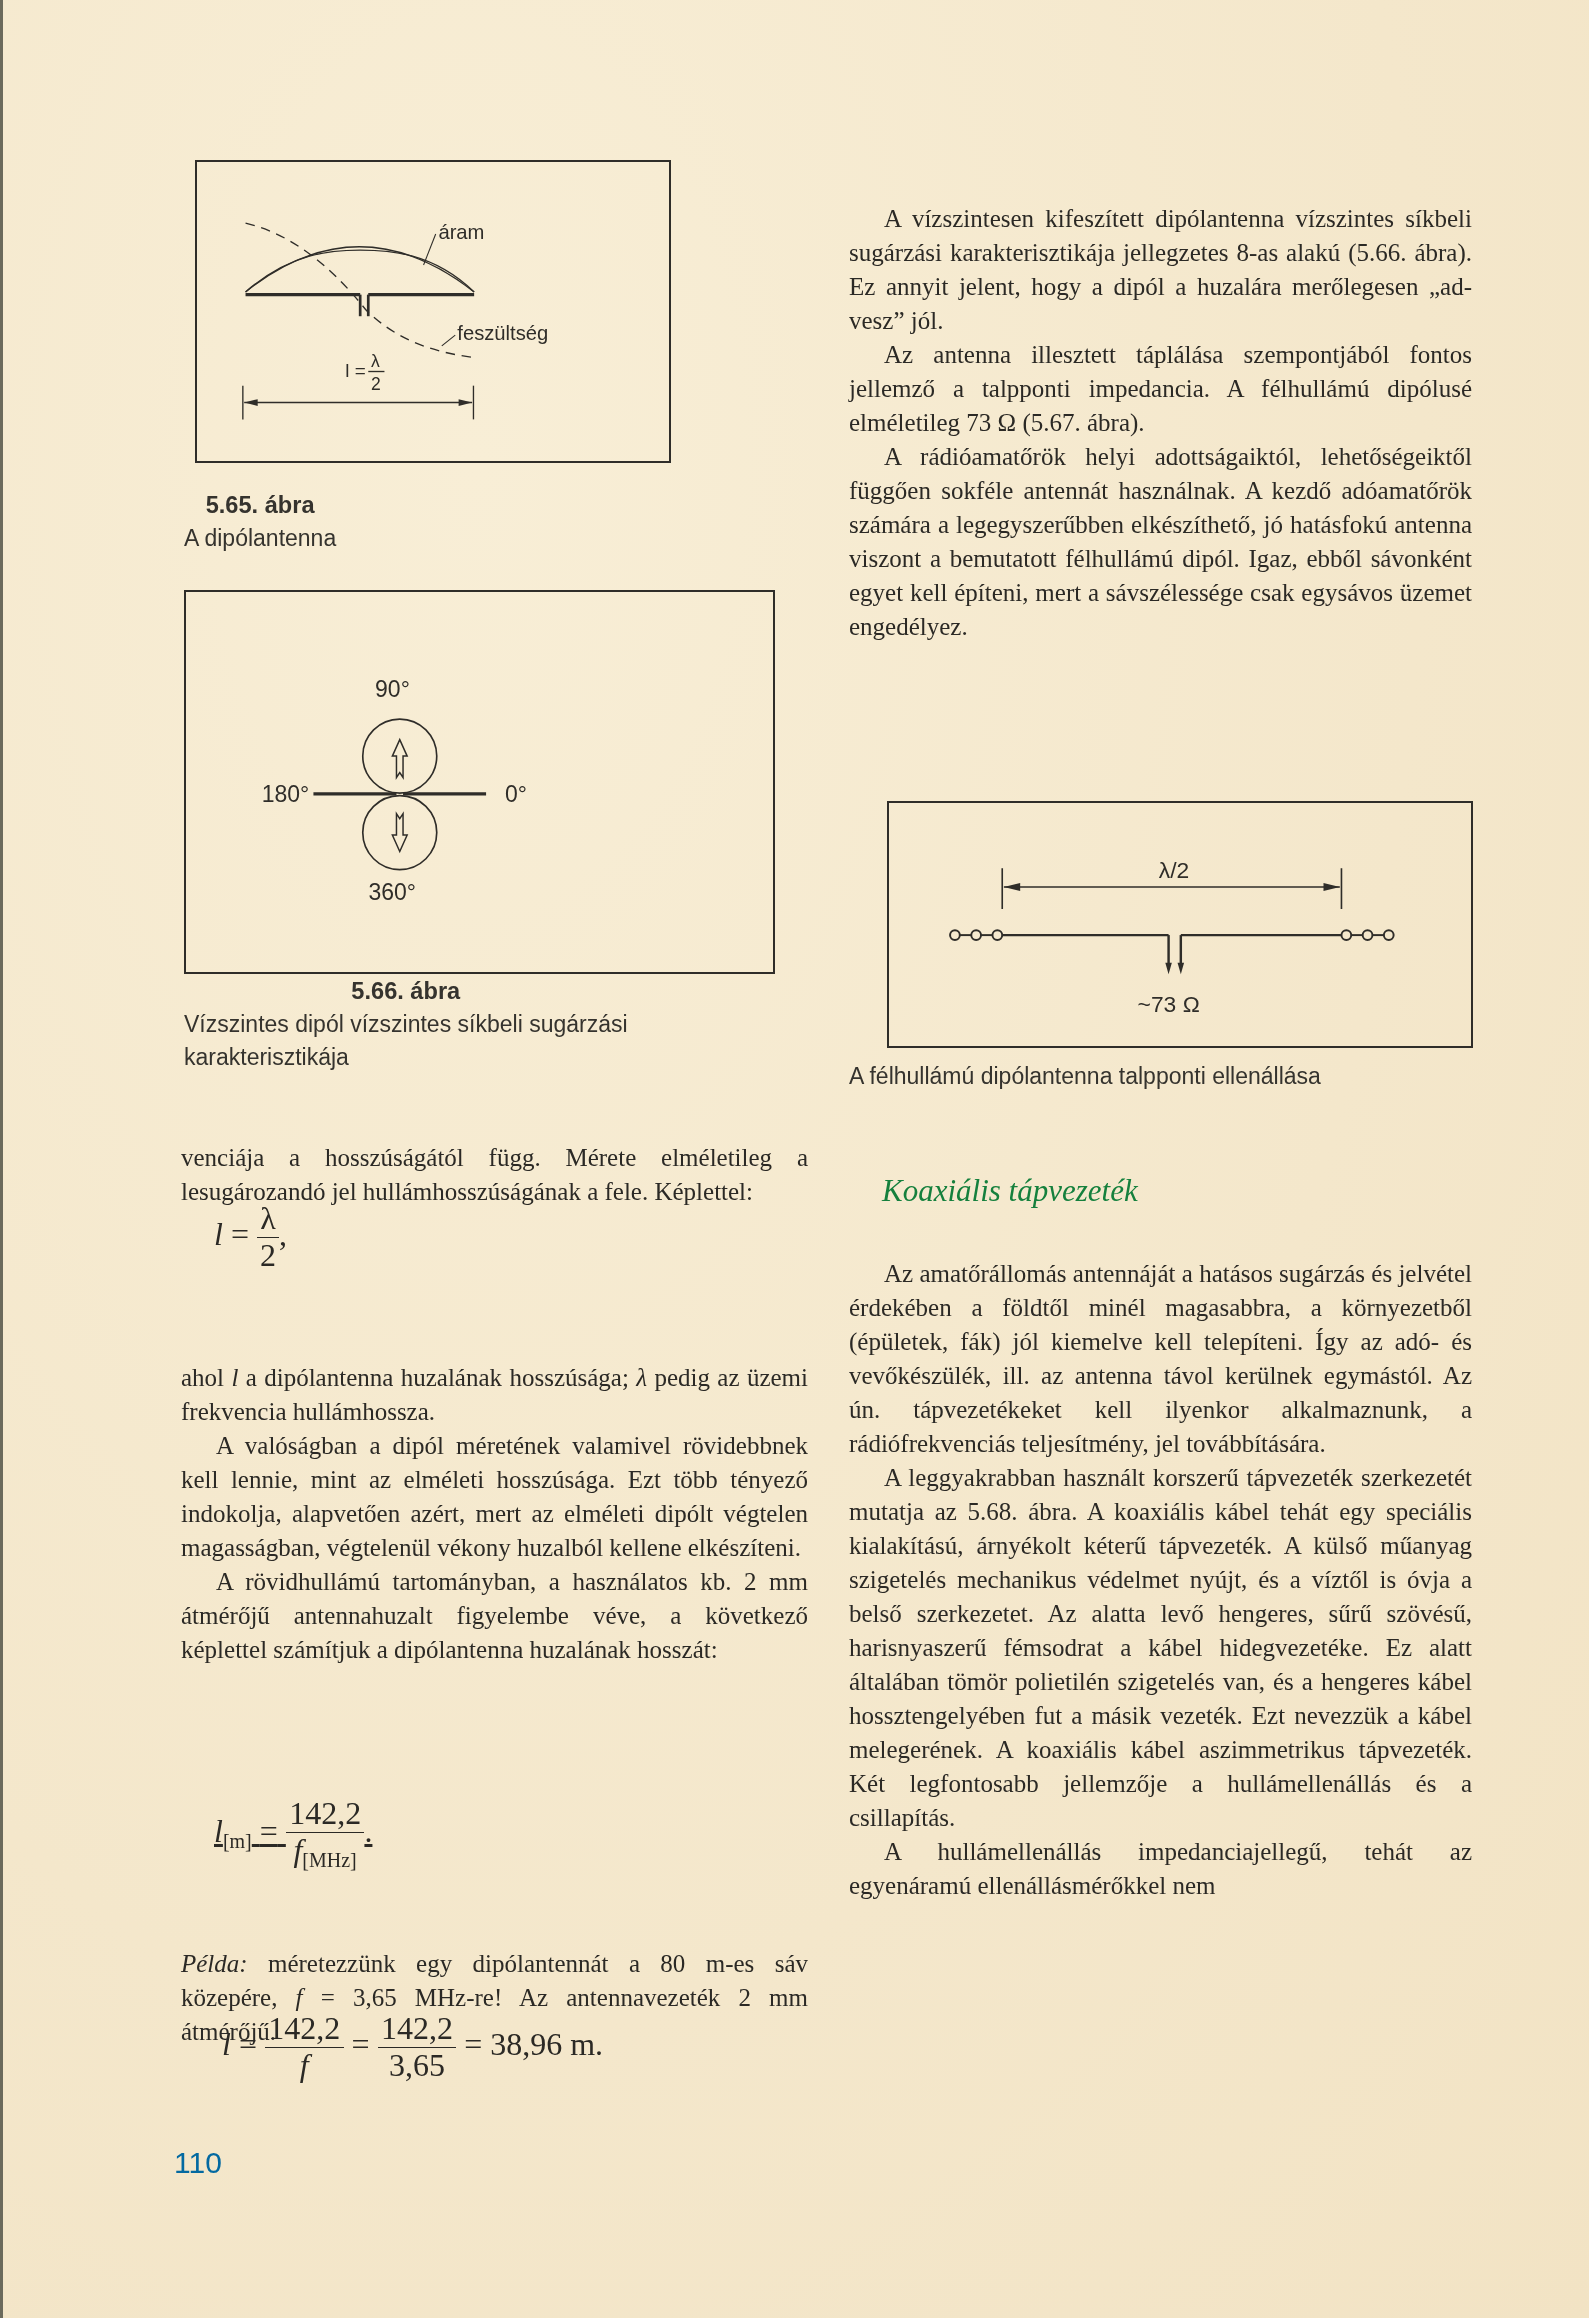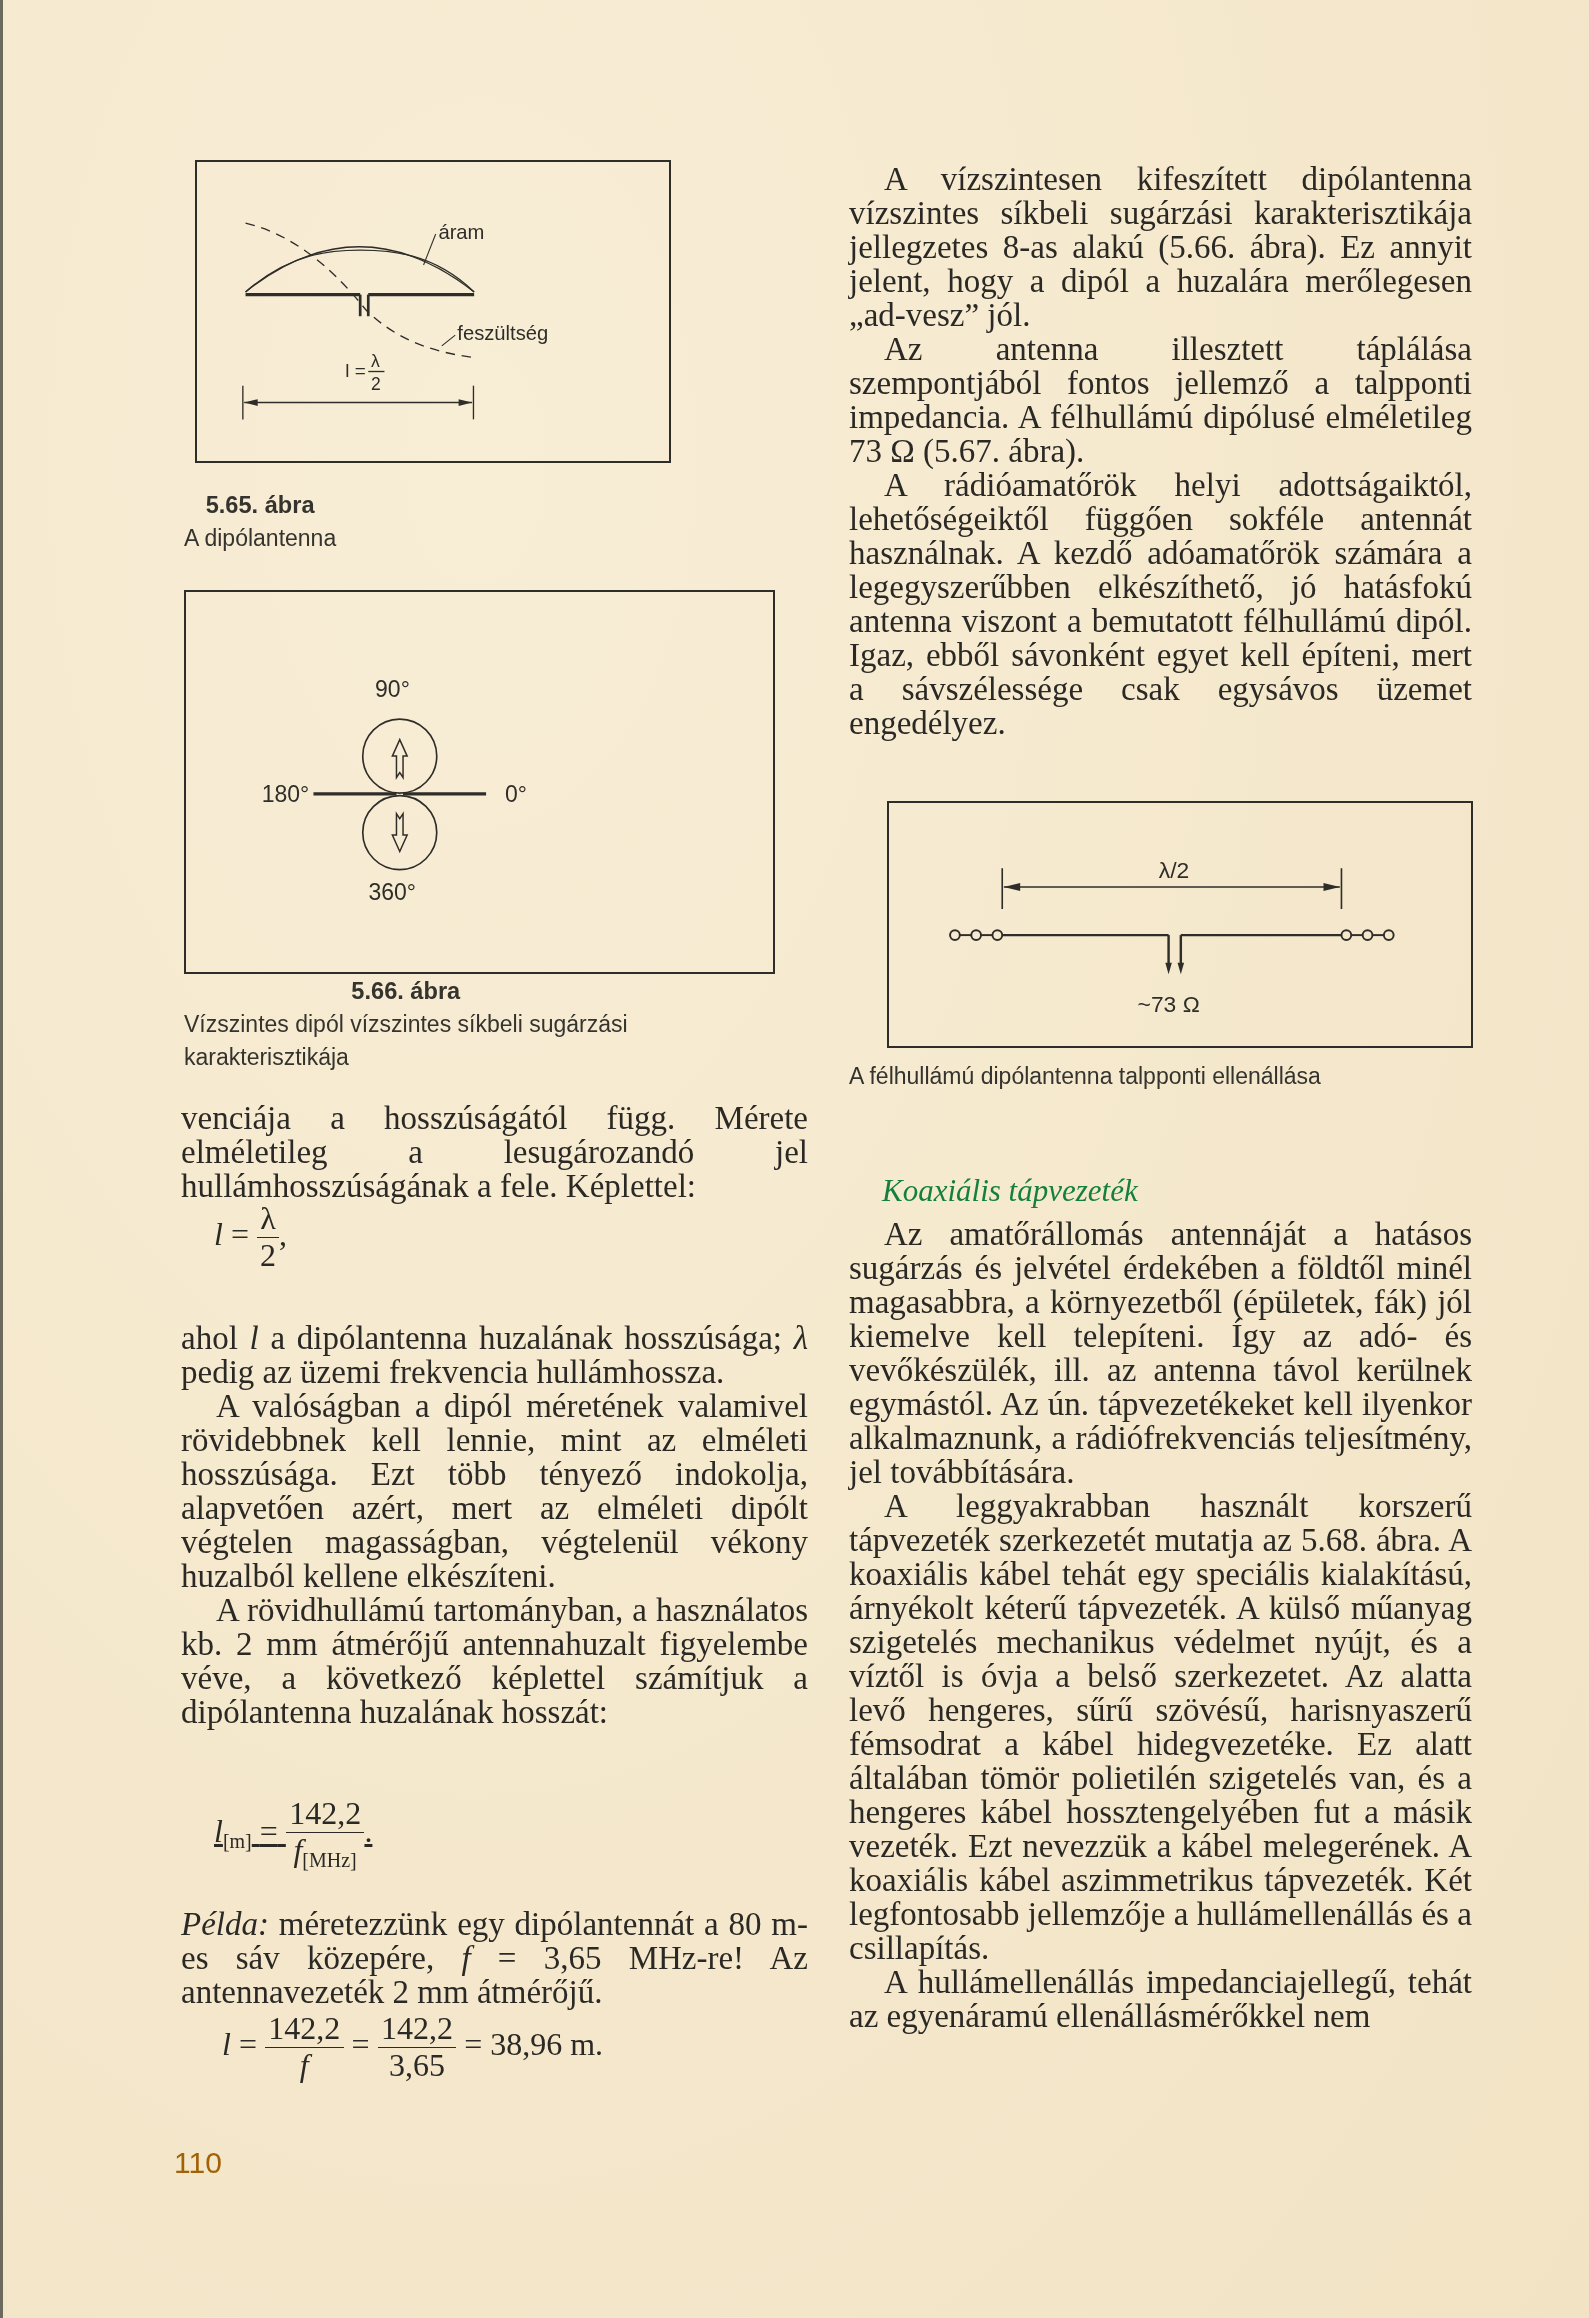--- a/index.html
+++ b/index.html
@@ -3,37 +3,37 @@
 <meta charset="utf-8">
 <style>
   html, body { margin:0; padding:0; }
   body {
     width:1590px; height:2319px; position:relative; overflow:hidden;
     background:#f5ead0;
     background-image: radial-gradient(ellipse at 30% 20%, #f8eed6 0%, #f4e7cb 60%, #f2e3c4 100%);
     color:#2e2b26;
   }
   .page-edge { position:absolute; left:0; top:0; width:3.3px; height:2319px; background:#6b6a5c; }
-  .col { position:absolute; font-family:"Liberation Serif","DejaVu Serif",serif; font-size:33px; line-height:34px; color:#2b2925; }
+  .col { position:absolute; font-family:"Liberation Serif","DejaVu Serif",serif; font-size:25px; line-height:34px; color:#2b2925;margin-top:40px; }
   .col p { margin:0; text-align:justify; text-align-last:left; hyphens:manual; }
   .col p.ind { text-indent:35px; }
   .left { left:181px; top:1101px; width:627px; }
   .right { left:849px; top:162px; width:623px; }
   .fig { position:absolute; border:2.1px solid #2f2d29; box-sizing:border-box; }
   .fig svg { position:absolute; left:0; top:0; width:100%; height:100%; }
   .cap { position:absolute; font-family:"Liberation Sans","DejaVu Sans",sans-serif; font-size:23px; line-height:33px; color:#35332e; }
   .cap .num { font-weight:bold; font-size:23.6px;text-align:center; }
   .formula { position:absolute; font-family:"Liberation Serif","DejaVu Serif",serif; font-size:32px; color:#2b2925; }
   .frac { display:inline-block; vertical-align:middle; text-align:center; }
   .frac .n { display:block; border-bottom:1.7px solid #2b2925; padding:0 3.3px 1.7px; line-height:33px; }
   .frac .d { display:block; line-height:35px; }
   .i { font-style:italic; }
   .sub { font-size:20px; position:relative; top:6.6px; }
   .heading { position:absolute; left:882px; top:1173px; font-family:"Liberation Serif","DejaVu Serif",serif; font-style:italic; font-size:31px; color:#15803d; }
-  .pagenum { position:absolute; left:174px; top:2146px; font-family:"Liberation Sans","DejaVu Sans",sans-serif; font-size:30px; color:#a16207; }
+  .pagenum { position:absolute; left:174px; top:2146px; font-family:"Liberation Sans","DejaVu Sans",sans-serif; font-size:30px; color:#0369a1; }
   .lbl { font-family:"Liberation Sans","DejaVu Sans",sans-serif; fill:#2f2d29; }
 </style>
 </head>
 <body>
 
 <div class="page-edge"></div>
 
 <div class="fig" style="left:195px; top:160px; width:476px; height:303px;">
   <svg viewBox="0 0 700 366">
     <path d="M 72 154 Q 240 20 411 154" fill="none" stroke="#2f2d29" stroke-width="2"></path>

